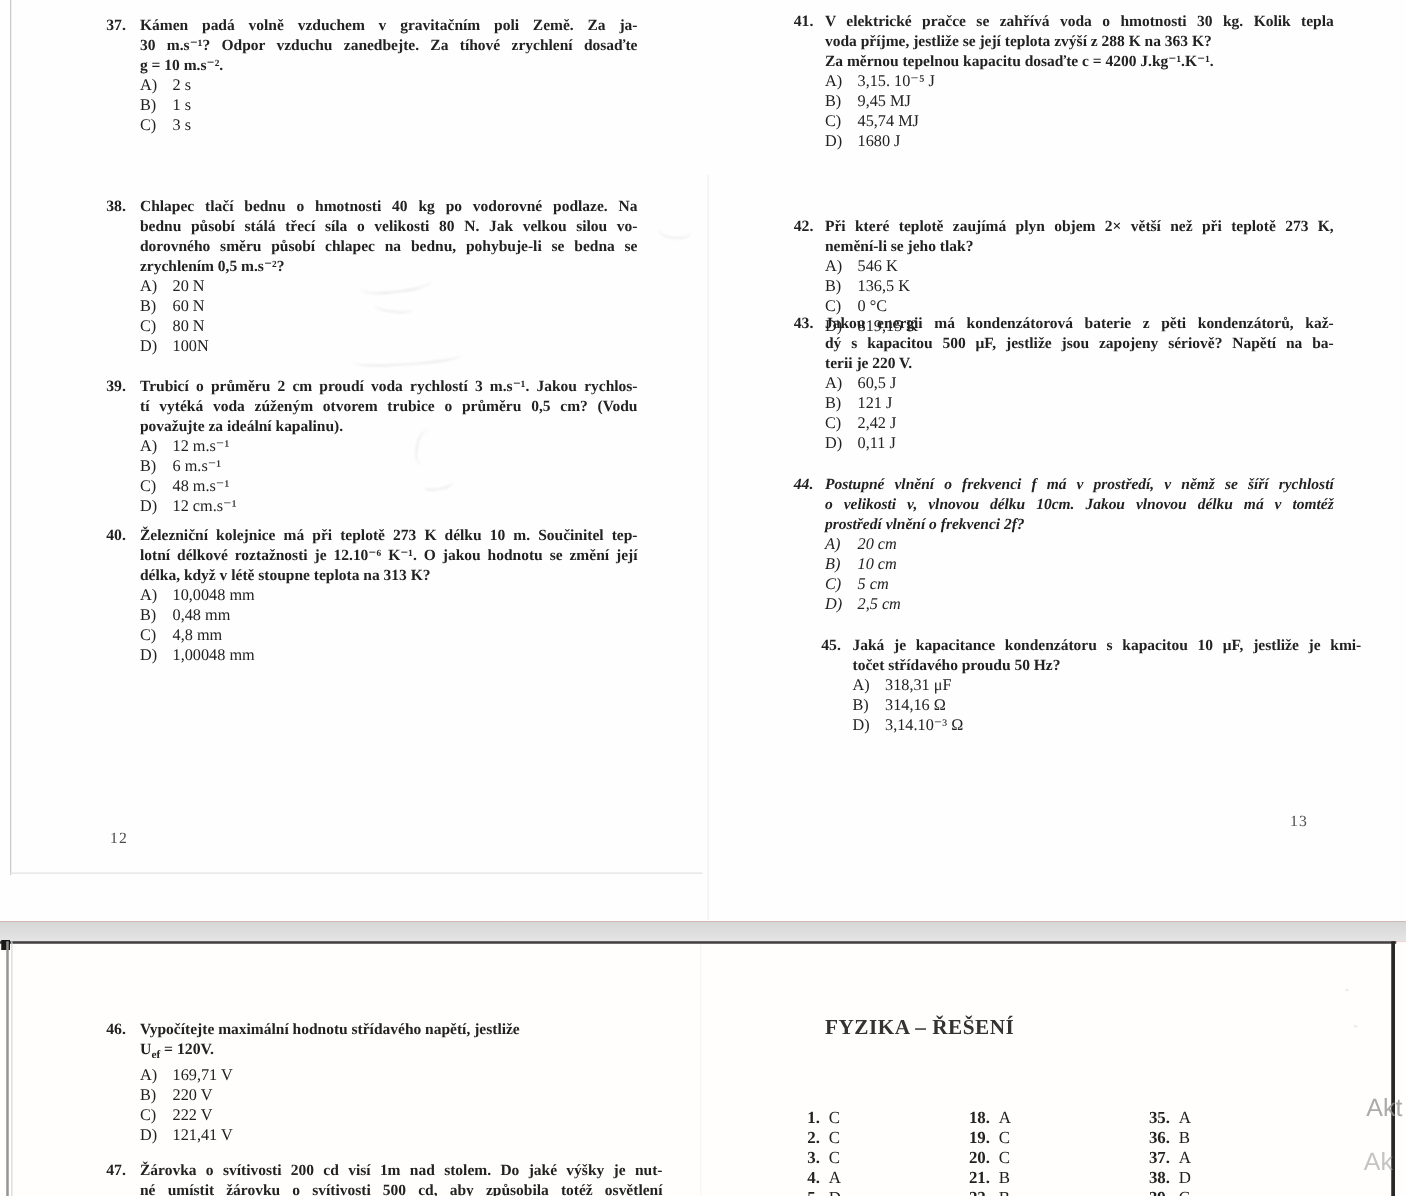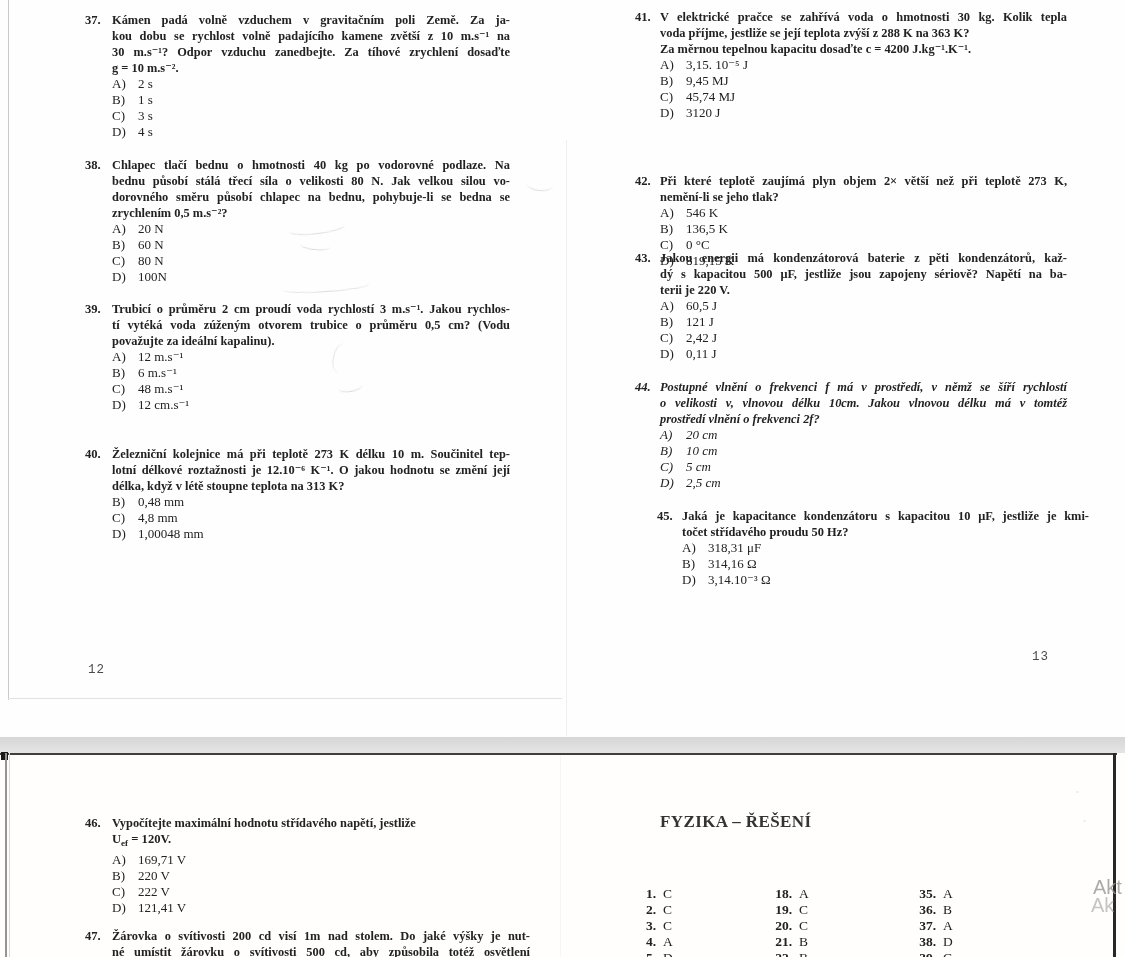--- a/index.html
+++ b/index.html
@@ -21,21 +21,21 @@
 
   .q{position:absolute;left:0;width:100%;}
   .qnum{position:absolute;left:0;top:0;font-weight:700;font-size:12.6px;line-height:16px;}
   .qtext{margin-left:27px;width:398px;}
   .col-r .qtext{margin-left:25px;width:407px;}
   .bq .qtext{margin-left:27px;width:418px;}
   .ln{font-weight:700;font-size:12.4px;line-height:16px;text-align:left;white-space:nowrap;}
   .ln.j{white-space:normal;text-align:justify;text-align-last:justify;}
   .opt{font-size:13px;line-height:16px;font-weight:400;}
   .olab{display:inline-block;width:26px;}
-  .pagenum{position:absolute;font-size:12.5px;color:#4a4a4a;letter-spacing:1px;font-weight:400;font-family:Liberation Mono, monospace;}
+  .pagenum{position:absolute;font-size:12.5px;color:#4a4a4a;letter-spacing:1px;font-weight:400;}
 
   
   .pm{position:absolute;filter:blur(.7px);pointer-events:none;}
   .pm-a{border-bottom:1.5px solid rgba(105,105,118,.22);border-radius:45%;}
   .pm-b{border-left:1.5px solid rgba(105,105,118,.18);border-radius:40%;}
 
   
   .band{position:absolute;left:0;top:737px;width:1125px;height:16px;
         background:linear-gradient(#d6d6d6,#e5e5e5);}
 
@@ -54,21 +54,21 @@
 
   .res-title{position:absolute;left:660px;top:59px;width:350px;text-align:left;
              font-weight:700;font-size:17px;letter-spacing:.4px;color:#333;}
   .acol{position:absolute;top:133px;}
   .arow{font-size:13.5px;line-height:16px;}
   .anum{display:inline-block;width:26px;text-align:right;font-weight:700;margin-right:7px;}
   .alet{font-weight:400;}
 
   .wm{position:absolute;font-family:"Liberation Sans","DejaVu Sans",sans-serif;z-index:3;}
   .wm1{left:1093px;top:123px;font-size:20px;color:rgba(150,150,150,.8);}
-  .wm2{left:1091px;top:141px;font-size:20px;color:rgba(165,165,165,.65);}
+  .wm2{left:1091px;top:166px;font-size:20px;color:rgba(165,165,165,.65);}
 </style>
 </head>
 <body>
 
 <div class="canvas">
 
   <section class="spread-top">
     <div class="edge-left-top"></div>
     <div class="edge-bottom-top"></div>
     <div class="divider-top"></div>
@@ -79,27 +79,25 @@
     <div class="pm pm-b" style="left:333px;top:344px;width:22px;height:30px;transform:rotate(12deg);"></div>
     <div class="pm pm-a" style="left:338px;top:381px;width:24px;height:10px;transform:rotate(-9deg);"></div>
     <div class="pm pm-a" style="left:527px;top:176px;width:26px;height:14px;transform:rotate(5deg);"></div>
 
     <div class="col col-l">
 
       <article class="q" style="top:12px;">
         <span class="qnum">37.</span>
         <div class="qtext">
           <div class="ln j">Kámen padá volně vzduchem v gravitačním poli Země. Za ja-</div>
-          <div class="ln j">kou dobu se rychlost volně padajícího kamene zvětší z 10 m.s⁻¹ na</div>
           <div class="ln j">30 m.s⁻¹? Odpor vzduchu zanedbejte. Za tíhové zrychlení dosaďte</div>
           <div class="ln">g = 10 m.s⁻².</div>
           <div class="opt"><span class="olab">A)</span><span>2 s</span></div>
           <div class="opt"><span class="olab">B)</span><span>1 s</span></div>
           <div class="opt"><span class="olab">C)</span><span>3 s</span></div>
-          <div class="opt"><span class="olab">D)</span><span>4 s</span></div>
         </div>
       </article>
 
       <article class="q" style="top:157px;">
         <span class="qnum">38.</span>
         <div class="qtext">
           <div class="ln j">Chlapec tlačí bednu o hmotnosti 40 kg po vodorovné podlaze. Na</div>
           <div class="ln j">bednu působí stálá třecí síla o velikosti 80 N. Jak velkou silou vo-</div>
           <div class="ln j">dorovného směru působí chlapec na bednu, pohybuje-li se bedna se</div>
           <div class="ln">zrychlením 0,5 m.s⁻²?</div>
@@ -116,47 +114,48 @@
           <div class="ln j">Trubicí o průměru 2 cm proudí voda rychlostí 3 m.s⁻¹. Jakou rychlos-</div>
           <div class="ln j">tí vytéká voda zúženým otvorem trubice o průměru 0,5 cm? (Vodu</div>
           <div class="ln">považujte za ideální kapalinu).</div>
           <div class="opt"><span class="olab">A)</span><span>12 m.s⁻¹</span></div>
           <div class="opt"><span class="olab">B)</span><span>6 m.s⁻¹</span></div>
           <div class="opt"><span class="olab">C)</span><span>48 m.s⁻¹</span></div>
           <div class="opt"><span class="olab">D)</span><span>12 cm.s⁻¹</span></div>
         </div>
       </article>
 
-      <article class="q" style="top:446px;">
+      <article class="q" style="top:420px;">
         <span class="qnum">40.</span>
         <div class="qtext">
           <div class="ln j">Železniční kolejnice má při teplotě 273 K délku 10 m. Součinitel tep-</div>
           <div class="ln j">lotní délkové roztažnosti je 12.10⁻⁶ K⁻¹. O jakou hodnotu se změní její</div>
           <div class="ln">délka, když v létě stoupne teplota na 313 K?</div>
+          <div class="opt"><span class="olab">A)</span><span>10,0048 mm</span></div>
           <div class="opt"><span class="olab">B)</span><span>0,48 mm</span></div>
           <div class="opt"><span class="olab">C)</span><span>4,8 mm</span></div>
           <div class="opt"><span class="olab">D)</span><span>1,00048 mm</span></div>
         </div>
       </article>
 
       <div class="pagenum" style="left:3px;top:663px;">12</div>
     </div>
 
     <div class="col col-r">
 
       <article class="q" style="top:9px;">
         <span class="qnum">41.</span>
         <div class="qtext">
           <div class="ln j">V elektrické pračce se zahřívá voda o hmotnosti 30 kg. Kolik tepla</div>
           <div class="ln">voda příjme, jestliže se její teplota zvýší z 288 K na 363 K?</div>
           <div class="ln">Za měrnou tepelnou kapacitu dosaďte c = 4200 J.kg⁻¹.K⁻¹.</div>
           <div class="opt"><span class="olab">A)</span><span>3,15. 10⁻⁵ J</span></div>
           <div class="opt"><span class="olab">B)</span><span>9,45 MJ</span></div>
           <div class="opt"><span class="olab">C)</span><span>45,74 MJ</span></div>
-          <div class="opt"><span class="olab">D)</span><span>3120 J</span></div>
+          <div class="opt"><span class="olab">D)</span><span>1680 J</span></div>
         </div>
       </article>
 
       <article class="q" style="top:138px;margin-top:35px;">
         <span class="qnum">42.</span>
         <div class="qtext">
           <div class="ln j">Při které teplotě zaujímá plyn objem 2× větší než při teplotě 273 K,</div>
           <div class="ln">nemění-li se jeho tlak?</div>
           <div class="opt"><span class="olab">A)</span><span>546 K</span></div>
           <div class="opt"><span class="olab">B)</span><span>136,5 K</span></div>

